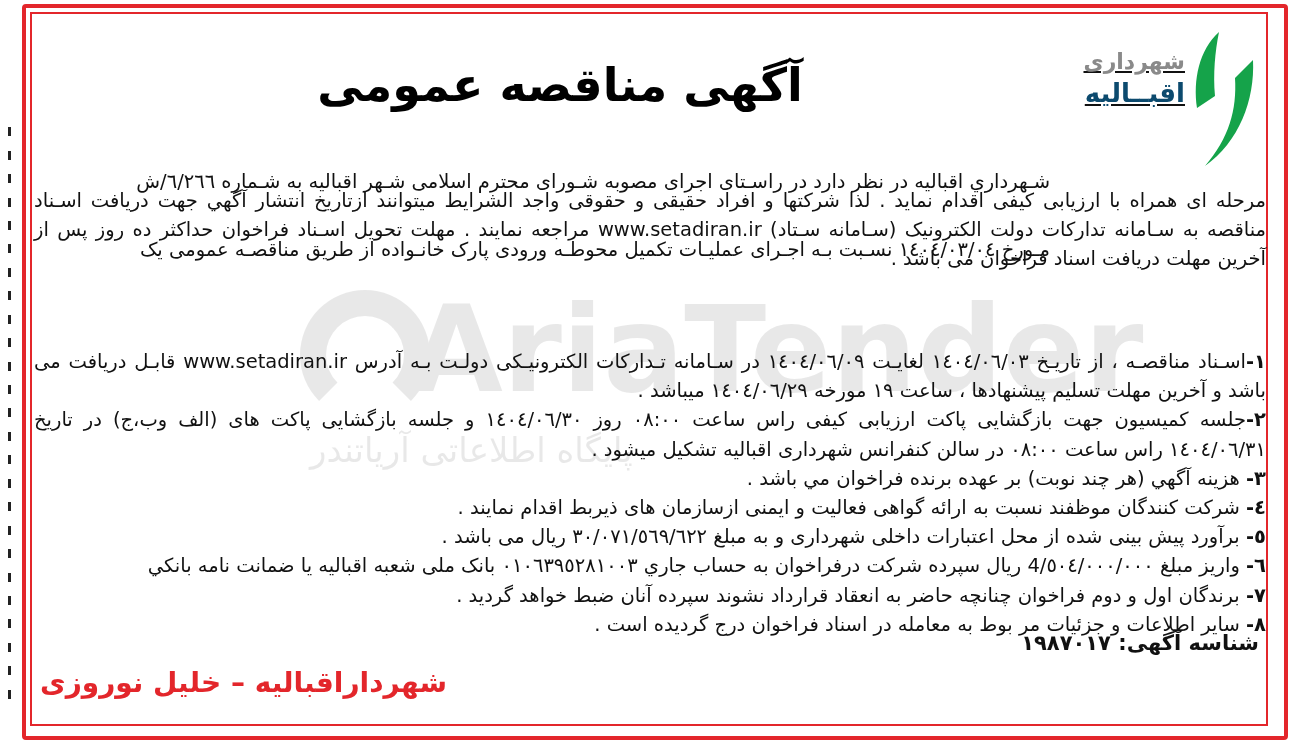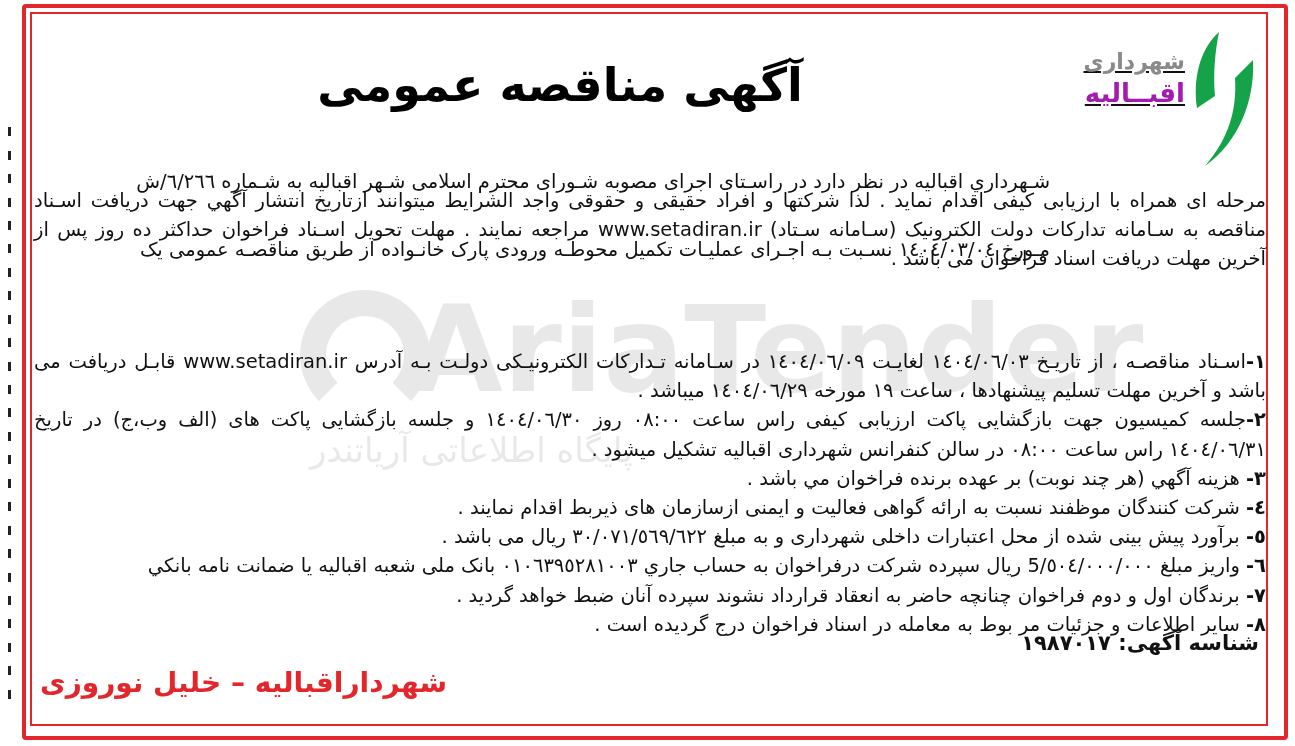--- a/index.html
+++ b/index.html
@@ -21,21 +21,21 @@
     border: 2px solid #e3262b; box-sizing: border-box; background: #fff;
   }
   .logo {
     position: absolute; right: 40px; top: 30px; width: 200px; height: 140px;
   }
   .logo-text {
     position: absolute; right: 70px; top: 18px; text-align: right; direction: rtl;
     font-family: "DejaVu Sans", sans-serif; font-weight: bold; line-height: 1.3; text-decoration: underline;
   }
   .logo-text .l1 { color: #8a8a8a; font-size: 22px; }
-  .logo-text .l2 { color: #a21caf; font-size: 26px; }
+  .logo-text .l2 { color: #0c4a6e; font-size: 26px; }
   .logo-mark { position: absolute; right: 0; top: 0; width: 66px; height: 140px; }
   .title {
     position: absolute; left: 300px; top: 58px; width: 520px; text-align: center; direction: rtl;
     font-size: 46px; font-weight: bold; color: #000; letter-spacing: 1px;
   }
   .body-text {
     position: absolute; left: 34px; top: 128px; width: 1016px; direction: rtl; text-align: justify;
     font-size: 19.5px; line-height: 29.2px; color: #111;
   }
   .intro { text-align-last: right; margin-top: 39px; }
@@ -110,21 +110,21 @@
   <div class="intro">مـورخ ١٤٠٤/٠٣/٠٤ نسـبت بـه اجـرای عملیـات تکمیل محوطـه ورودی پارک خانـواده از طریق مناقصـه عمومی یک</div>
 </div>
 <div class="intro-wide">مرحله ای همراه با ارزیابی کیفی اقدام نماید . لذا شرکتها و افراد حقیقی و حقوقی واجد الشرایط میتوانند ازتاریخ انتشار آگهي جهت دریافت اسـناد مناقصه به سـامانه تدارکات دولت الکترونیک (سـامانه سـتاد)  www.setadiran.ir مراجعه نمایند . مهلت تحویل اسـناد فراخوان حداکثر ده روز پس از آخرین مهلت دریافت اسناد فراخوان می باشد .</div>
 
 <div class="items">
   <div class="item"><span class="num">١-</span><span>اسـناد مناقصـه ، از تاریـخ ١٤٠٤/٠٦/٠٣ لغایـت ١٤٠٤/٠٦/٠٩ در سـامانه تـدارکات الکترونیـکی دولـت بـه آدرس www.setadiran.ir قابـل دریافت می باشد و آخرین مهلت تسلیم پیشنهادها ، ساعت  ١٩ مورخه  ١٤٠٤/٠٦/٢٩ میباشد .</span></div>
   <div class="item"><span class="num">٢-</span><span>جلسه کمیسیون جهت بازگشایی پاکت ارزیابی کیفی راس ساعت ٠٨:٠٠ روز ١٤٠٤/٠٦/٣٠  و جلسه بازگشایی پاکت های (الف وب،ج) در تاریخ ١٤٠٤/٠٦/٣١ راس ساعت ٠٨:٠٠ در سالن کنفرانس شهرداری اقبالیه تشکیل میشود .</span></div>
   <div class="item"><span class="num">٣-</span><span> هزینه آگهي (هر چند نوبت) بر عهده برنده فراخوان مي باشد .</span></div>
   <div class="item"><span class="num">٤-</span><span> شرکت کنندگان موظفند نسبت به ارائه گواهی فعالیت و ایمنی ازسازمان های ذیربط اقدام نمایند .</span></div>
   <div class="item"><span class="num">٥-</span><span>  برآورد پیش بینی شده از محل اعتبارات داخلی شهرداری و به مبلغ  ٣٠/٠٧١/٥٦٩/٦٢٢  ریال می باشد .</span></div>
-  <div class="item"><span class="num">٦-</span><span> واریز مبلغ 5/٥٠٤/٠٠٠/٠٠٠   ریال سپرده شرکت درفراخوان  به حساب جاري ٠١٠٦٣٩٥٢٨١٠٠٣ بانک ملی شعبه اقبالیه یا ضمانت نامه بانکي</span></div>
+  <div class="item"><span class="num">٦-</span><span> واریز مبلغ 4/٥٠٤/٠٠٠/٠٠٠   ریال سپرده شرکت درفراخوان  به حساب جاري ٠١٠٦٣٩٥٢٨١٠٠٣ بانک ملی شعبه اقبالیه یا ضمانت نامه بانکي</span></div>
   <div class="item"><span class="num">٧-</span><span> برندگان اول و دوم فراخوان چنانچه حاضر به انعقاد قرارداد نشوند سپرده آنان ضبط خواهد گردید .</span></div>
   <div class="item"><span class="num">٨-</span><span> سایر اطلاعات و جزئیات مر بوط به معامله در اسناد فراخوان درج گردیده است .</span></div>
 </div>
 
 <div class="ad-id">
   <span>شناسه آگهی:</span>
   <span>١٩٨٧٠١٧</span>
 </div>
 
 <div class="signature">شهرداراقبالیه – خلیل نوروزی</div>

